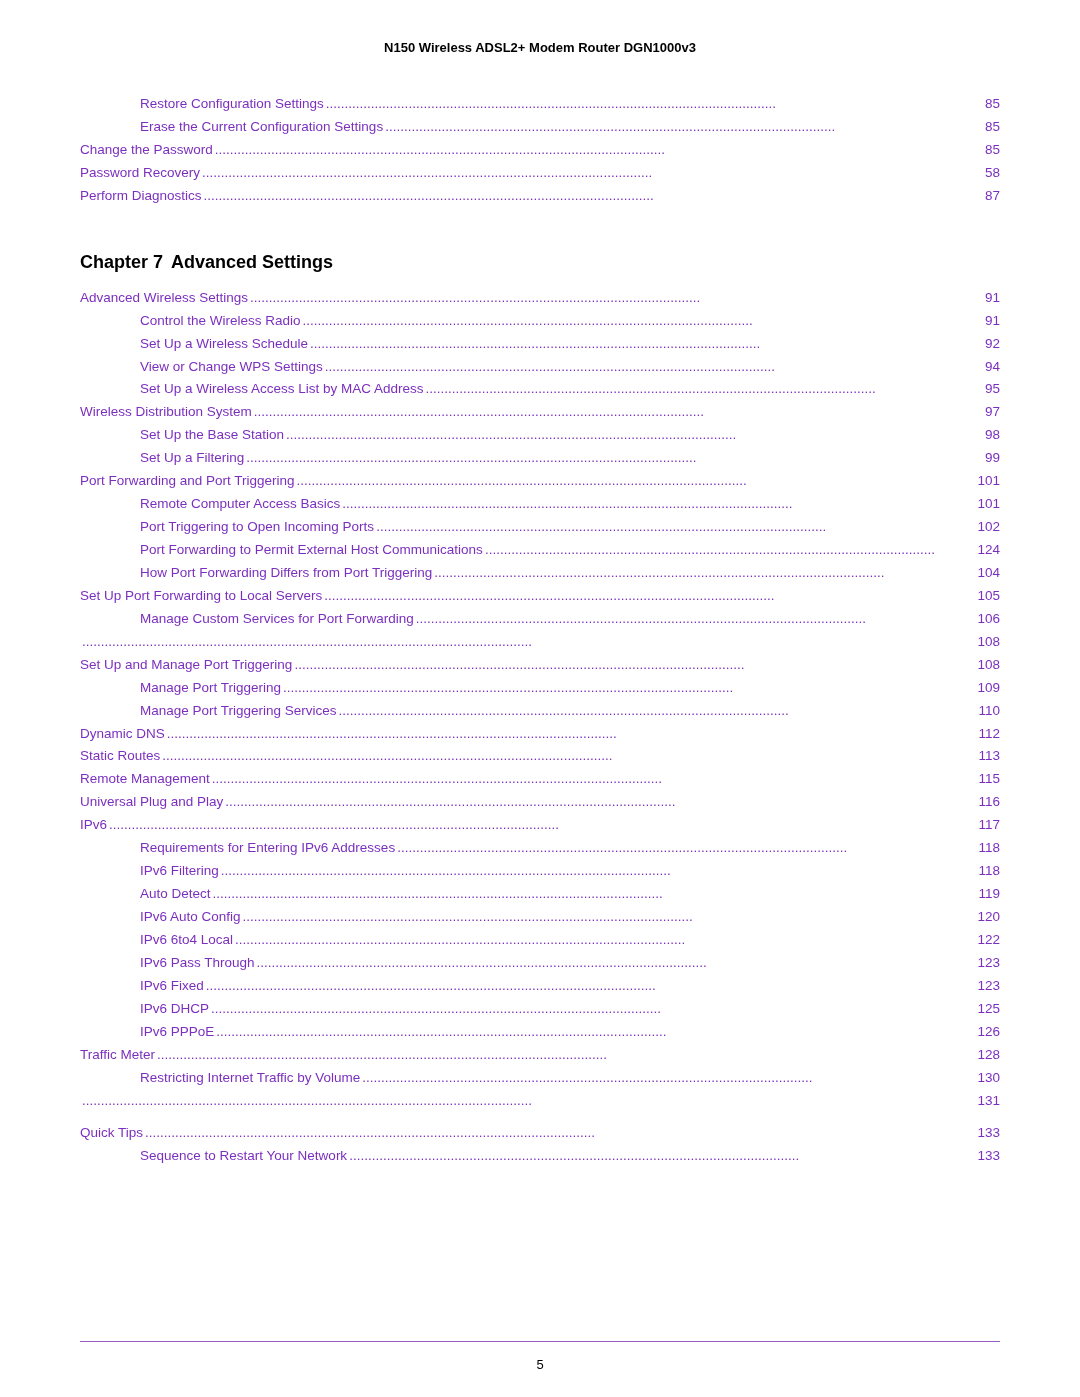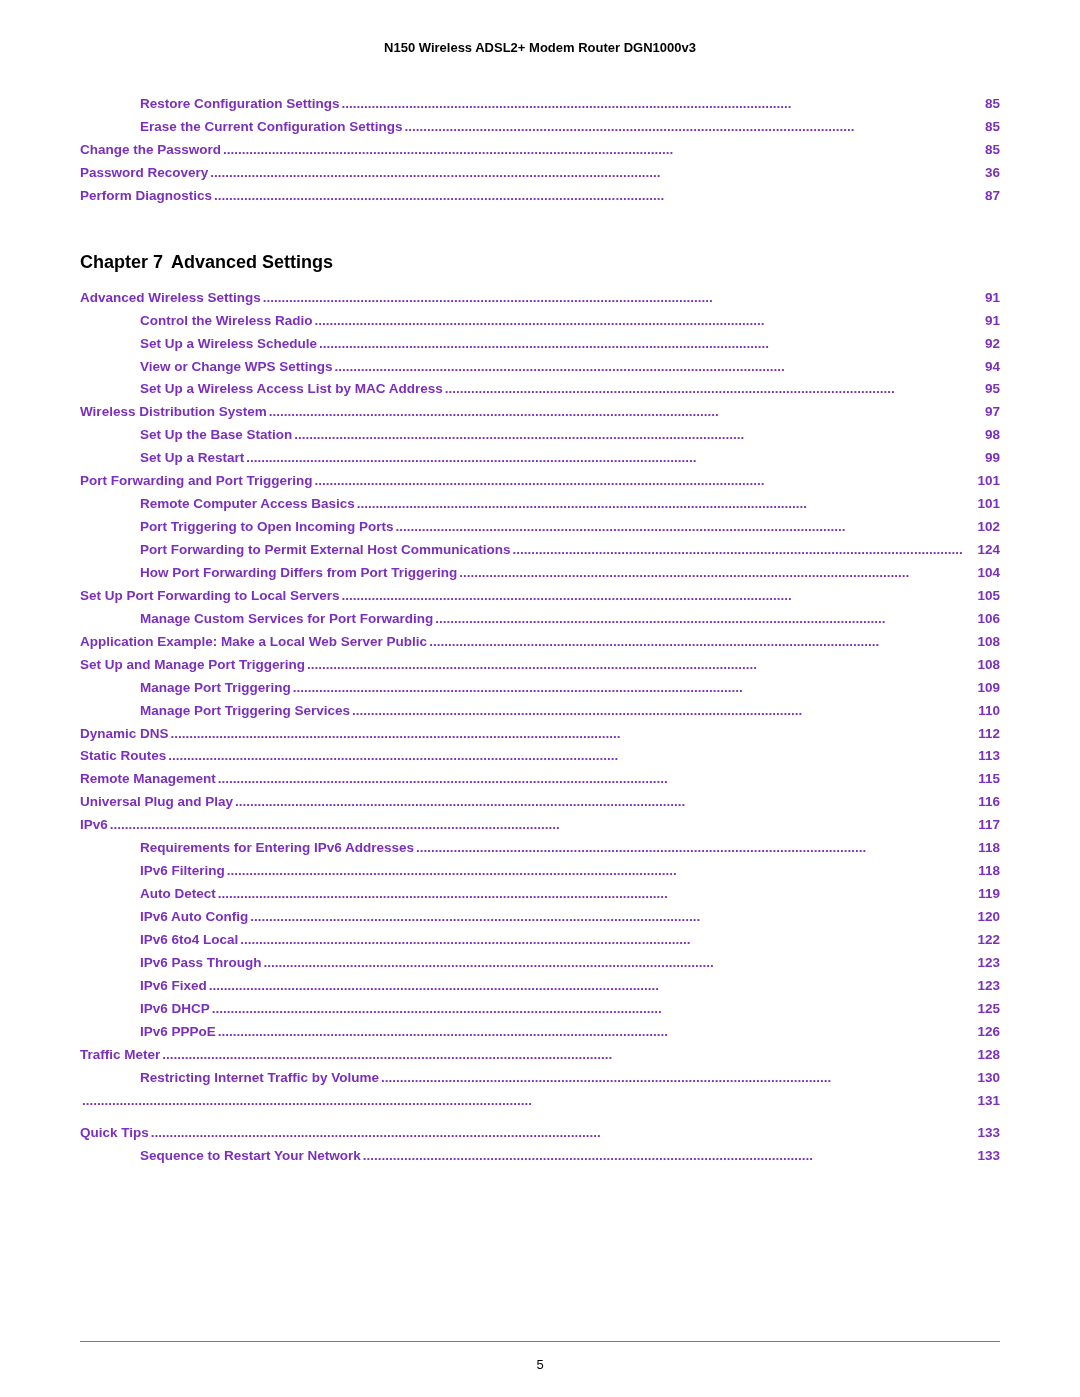--- a/index.html
+++ b/index.html
@@ -28,21 +28,20 @@
       text-align: center;
       font-size: 13px;
       font-weight: bold;
       color: #000;
       margin-bottom: 30px;
       padding-bottom: 8px;
     }
 
     .toc-section {
       margin-bottom: 10px;
-      font-weight: bold;
     }
 
     .toc-entry {
       display: flex;
       align-items: baseline;
       font-size: 13.5px;
       line-height: 1.7;
       color: #7b2fbe;
       text-decoration: none;
     }
@@ -125,21 +124,21 @@
           <span class="toc-page">85</span>
         </div>
         <div class="toc-entry ">
           <span class="toc-label">Change the Password </span>
           <span class="toc-dots">........................................................................................................................</span>
           <span class="toc-page">85</span>
         </div>
         <div class="toc-entry ">
           <span class="toc-label">Password Recovery </span>
           <span class="toc-dots">........................................................................................................................</span>
-          <span class="toc-page">36</span>
+          <span class="toc-page">58</span>
         </div>
         <div class="toc-entry ">
           <span class="toc-label">Perform Diagnostics </span>
           <span class="toc-dots">........................................................................................................................</span>
           <span class="toc-page">87</span>
         </div>
       </div>
       <div class="chapter-heading"><span>Chapter 7</span><span>Advanced Settings</span></div>
       <div class="toc-section">
         <div class="toc-entry ">
@@ -171,21 +170,21 @@
           <span class="toc-label">Wireless Distribution System </span>
           <span class="toc-dots">........................................................................................................................</span>
           <span class="toc-page">97</span>
         </div>
         <div class="toc-entry indent1">
           <span class="toc-label">Set Up the Base Station </span>
           <span class="toc-dots">........................................................................................................................</span>
           <span class="toc-page">98</span>
         </div>
         <div class="toc-entry indent1">
-          <span class="toc-label">Set Up a Restart </span>
+          <span class="toc-label">Set Up a Filtering </span>
           <span class="toc-dots">........................................................................................................................</span>
           <span class="toc-page">99</span>
         </div>
         <div class="toc-entry ">
           <span class="toc-label">Port Forwarding and Port Triggering </span>
           <span class="toc-dots">........................................................................................................................</span>
           <span class="toc-page">101</span>
         </div>
         <div class="toc-entry indent1">
           <span class="toc-label">Remote Computer Access Basics </span>
@@ -211,21 +210,20 @@
           <span class="toc-label">Set Up Port Forwarding to Local Servers</span>
           <span class="toc-dots">........................................................................................................................</span>
           <span class="toc-page">105</span>
         </div>
         <div class="toc-entry indent1">
           <span class="toc-label">Manage Custom Services for Port Forwarding</span>
           <span class="toc-dots">........................................................................................................................</span>
           <span class="toc-page">106</span>
         </div>
         <div class="toc-entry ">
-          <span class="toc-label">Application Example: Make a Local Web Server Public</span>
           <span class="toc-dots">........................................................................................................................</span>
           <span class="toc-page">108</span>
         </div>
         <div class="toc-entry ">
           <span class="toc-label">Set Up and Manage Port Triggering</span>
           <span class="toc-dots">........................................................................................................................</span>
           <span class="toc-page">108</span>
         </div>
         <div class="toc-entry indent1">
           <span class="toc-label">Manage Port Triggering </span>

